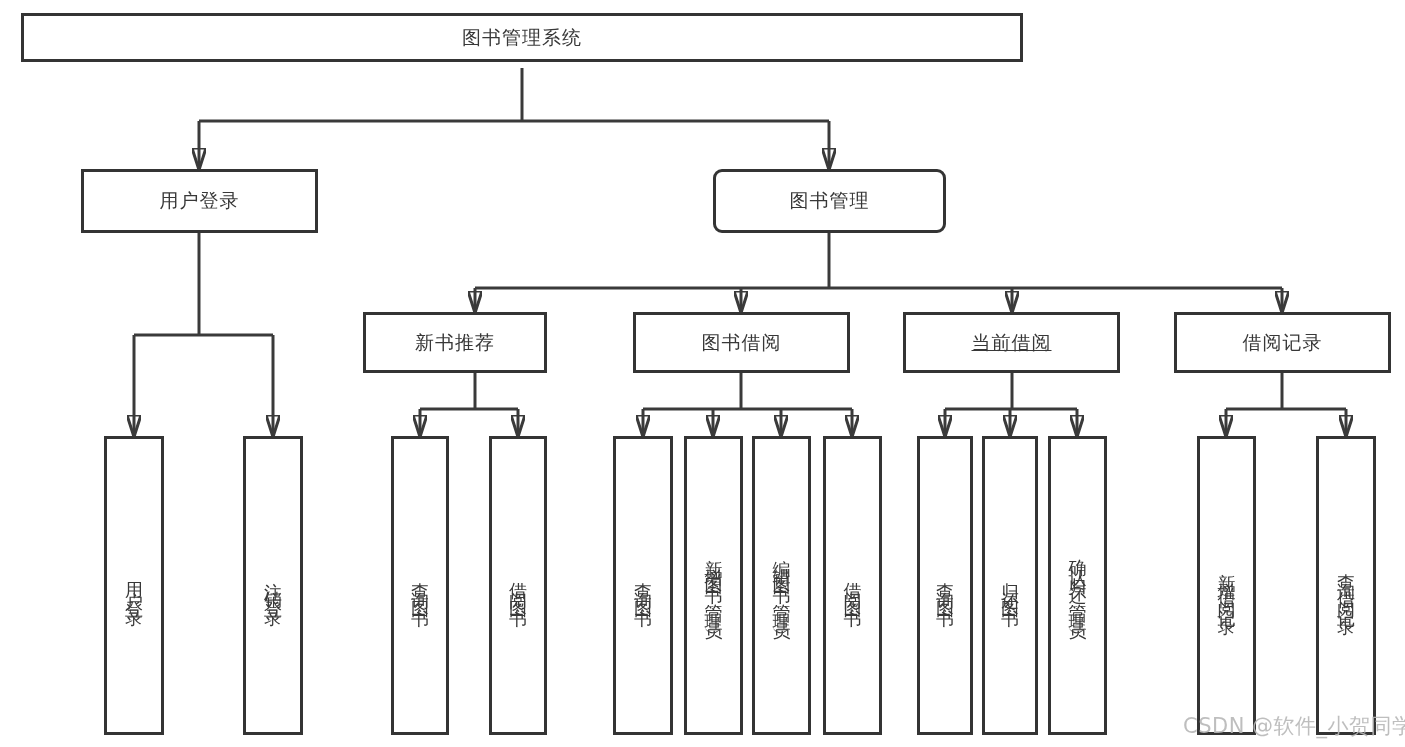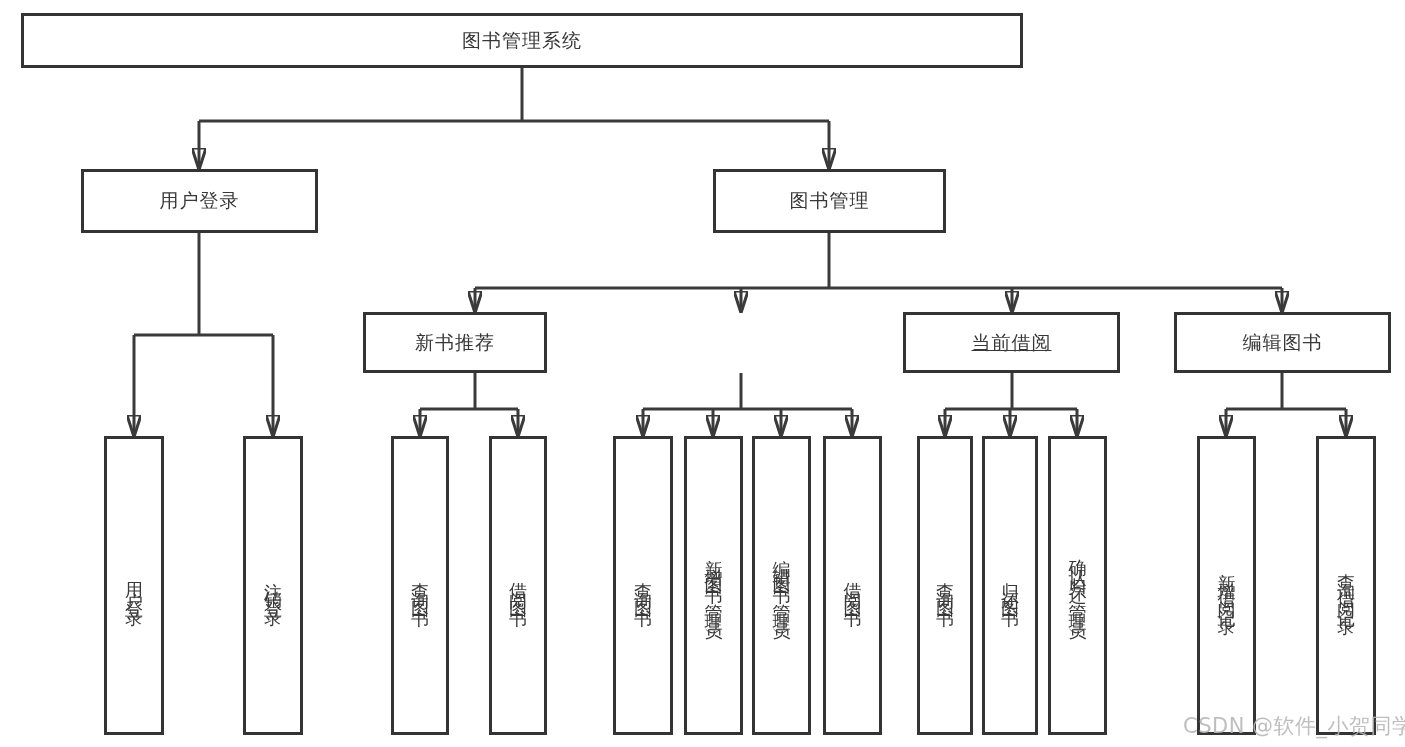--- a/index.html
+++ b/index.html
@@ -91,39 +91,42 @@
     <path d="M945 409 L945 436" marker-end="url(#arrow)"></path>
     <path d="M1010 409 L1010 436" marker-end="url(#arrow)"></path>
     <path d="M1077 409 L1077 436" marker-end="url(#arrow)"></path>
 
     <path d="M1282 373 L1282 409"></path>
     <path d="M1226 409 L1346 409"></path>
     <path d="M1226 409 L1226 436" marker-end="url(#arrow)"></path>
     <path d="M1346 409 L1346 436" marker-end="url(#arrow)"></path>
   </svg>
 
-  <div class="node" style="left:21px;top:13px;width:1002px;height:55px;">
+  <div class="node" style="left:21px;top:13px;width:1002px;height:49px;">
     <span class="htext">图书管理系统</span>
   </div>
 
   <div class="node" style="left:81px;top:169px;width:237px;height:64px;">
     <span class="htext">用户登录</span>
   </div>
-  <div class="node" style="left:713px;top:169px;width:233px;height:64px;">
+  <div class="node" style="left:713px;top:169px;width:233px;height:64px;border-radius:9px;">
     <span class="htext">图书管理</span>
   </div>
 
   <div class="node" style="left:363px;top:312px;width:184px;height:61px;">
     <span class="htext">新书推荐</span>
   </div>
+  <div class="node" style="left:633px;top:312px;width:217px;height:61px;">
+    <span class="htext">图书借阅</span>
+  </div>
   <div class="node" style="left:903px;top:312px;width:217px;height:61px;text-decoration:underline;">
     <span class="htext">当前借阅</span>
   </div>
   <div class="node" style="left:1174px;top:312px;width:217px;height:61px;">
-    <span class="htext">编辑图书</span>
+    <span class="htext">借阅记录</span>
   </div>
 
   <div class="node" style="left:104px;top:436px;width:60px;height:299px;">
     <span class="vtext">用户登录</span>
   </div>
   <div class="node" style="left:243px;top:436px;width:60px;height:299px;">
     <span class="vtext">注销登录</span>
   </div>
 
   <div class="node" style="left:391px;top:436px;width:58px;height:299px;">

